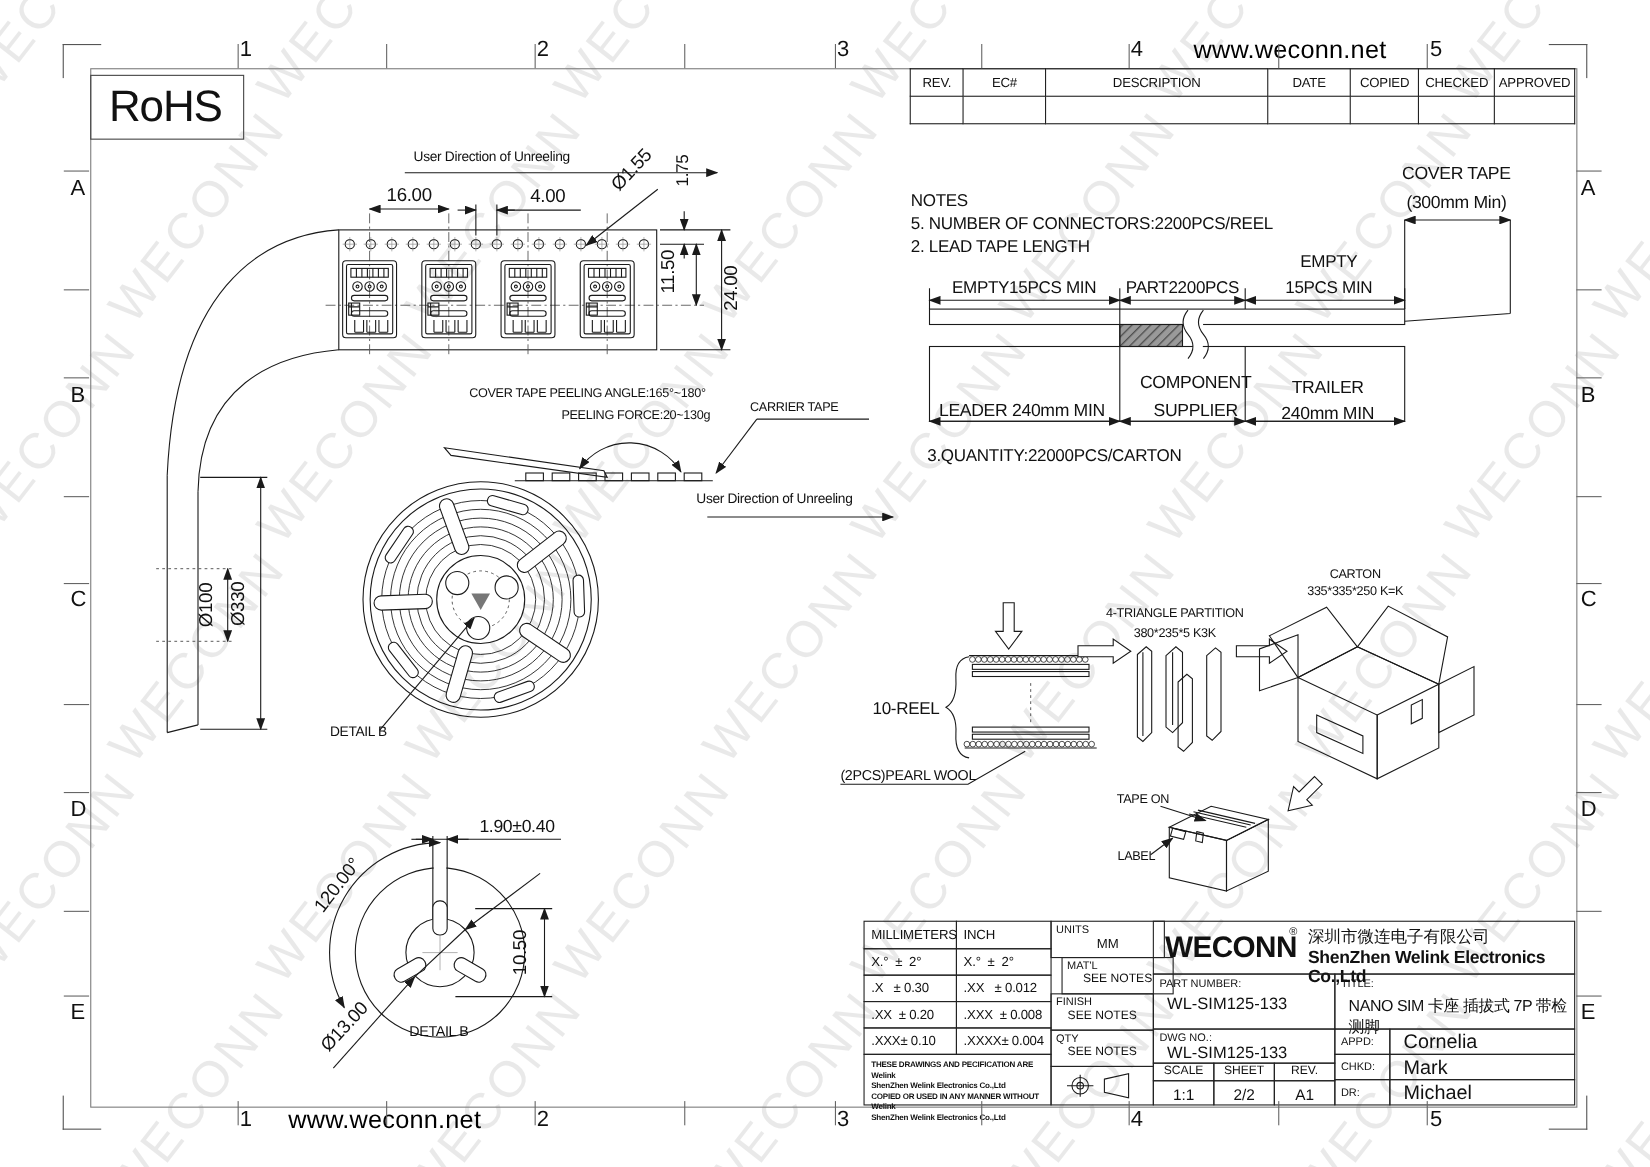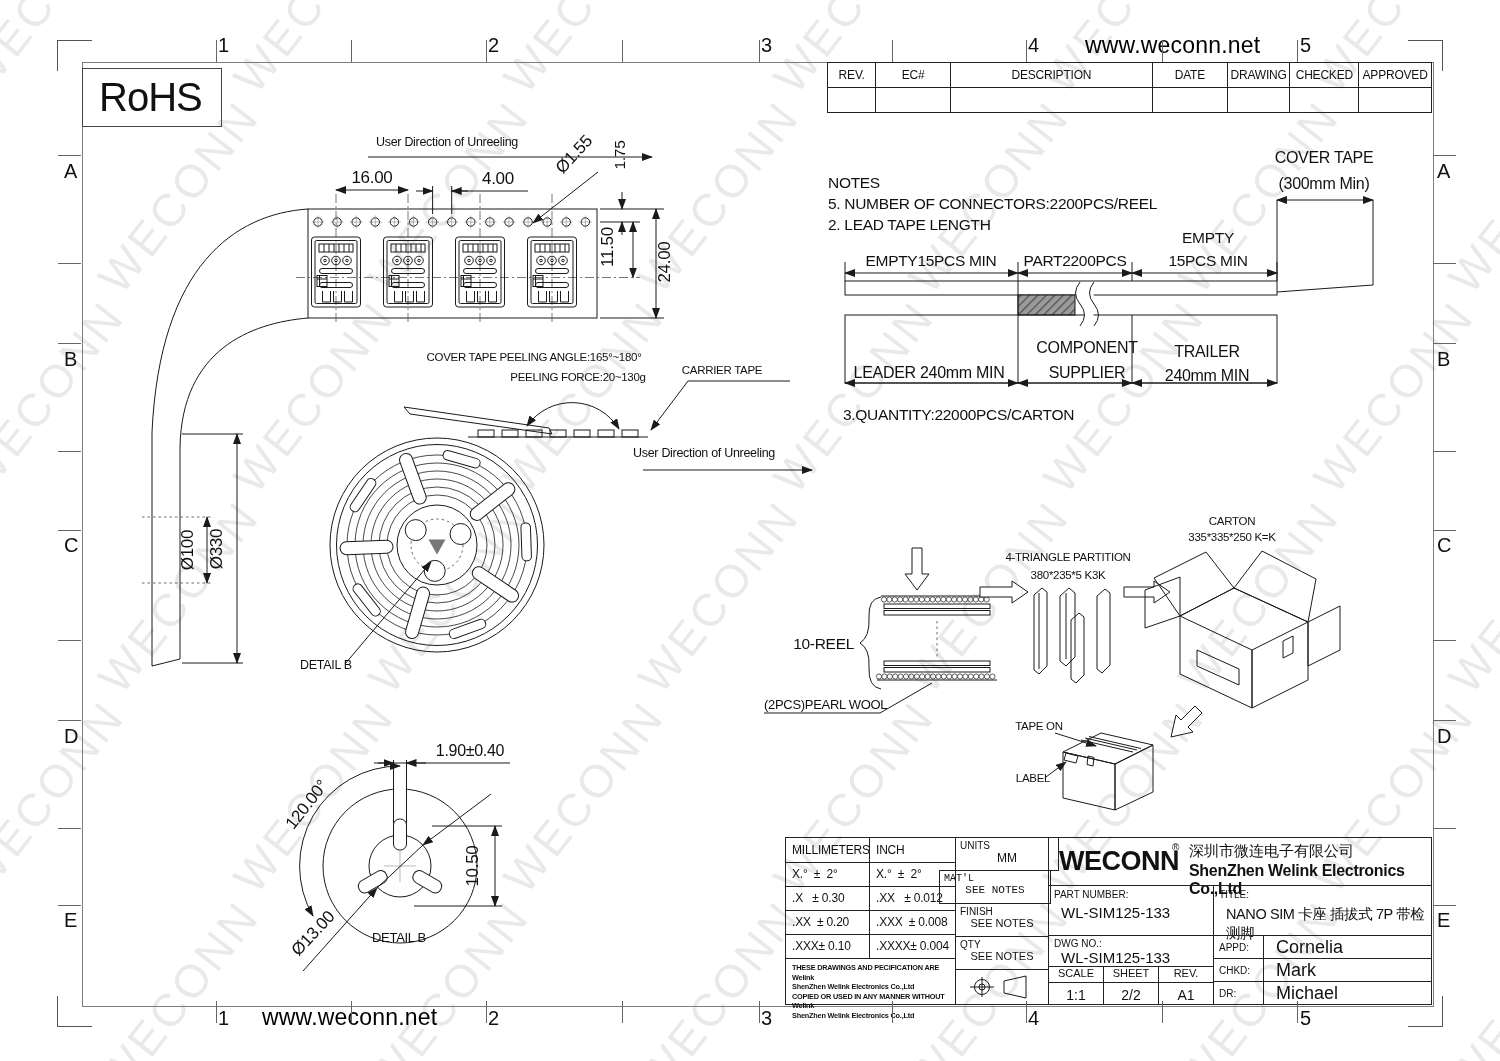--- a/index.html
+++ b/index.html
@@ -120,21 +120,21 @@
       <span>RoHS</span>
     </div>
 
 <table id="revtbl">
   <tbody>
         <tr>
     <td style="width:48px;">REV.</td>
     <td style="width:75px;">EC#</td>
     <td style="width:205px;">DESCRIPTION</td>
     <td style="width:75px;">DATE</td>
-    <td style="width:62px;">DRAWING</td>
+    <td style="width:62px;">COPIED</td>
     <td style="width:68px;">CHECKED</td>
     <td style="width:72px;">APPROVED</td>
   </tr>
   <tr>
     <td></td>
           <td></td>
           <td></td>
           <td></td>
           <td></td>
           <td></td>
@@ -481,21 +481,21 @@
   <div class="cell tol" style="left:0;top:73px;width:85px;height:25px;padding:4px 0 0 6px;">.XX  ± 0.20</div>
   <div class="cell tol" style="left:84px;top:73px;width:87px;height:25px;padding:4px 0 0 6px;">.XXX  ± 0.008</div>
   <div class="cell tol" style="left:0;top:97px;width:85px;height:25px;padding:4px 0 0 6px;">.XXX± 0.10</div>
   <div class="cell tol" style="left:84px;top:97px;width:87px;height:25px;padding:4px 0 0 6px;">.XXXX± 0.004</div>
   <div class="cell legal" style="left:0;top:121px;width:171px;height:47px;padding:4px 2px 0 6px;"><span>THESE DRAWINGS AND PECIFICATION ARE Welink</span><br><span>ShenZhen Welink Electronics Co.,Ltd</span><br><span> COPIED OR USED IN ANY MANNER WITHOUT Welink</span><br><span>ShenZhen Welink Electronics Co.,Ltd</span></div>
 
   <div class="cell" style="left:170px;top:0;width:104px;height:34px;">
         <div class="sm" style="padding:2px 0 0 4px;">UNITS</div>
         <div style="font-size:12px;text-align:center;">MM</div>
       </div>
-  <div class="cell" style="left:154px;top:33px;width:112px;height:34px;font-family:Liberation Mono, monospace;">
+  <div class="cell" style="left:180px;top:33px;width:102px;height:34px;">
         <div class="sm" style="padding:2px 0 0 4px;">MAT'L</div>
         <div style="font-size:11px;text-align:center;">SEE NOTES</div>
       </div>
   <div class="cell" style="left:170px;top:66px;width:94px;height:34px;">
         <div class="sm" style="padding:2px 0 0 4px;">FINISH</div>
         <div style="font-size:11px;text-align:center;">SEE NOTES</div>
       </div>
   <div class="cell" style="left:170px;top:99px;width:94px;height:34px;">
         <div class="sm" style="padding:2px 0 0 4px;">QTY</div>
         <div style="font-size:11px;text-align:center;">SEE NOTES</div>

